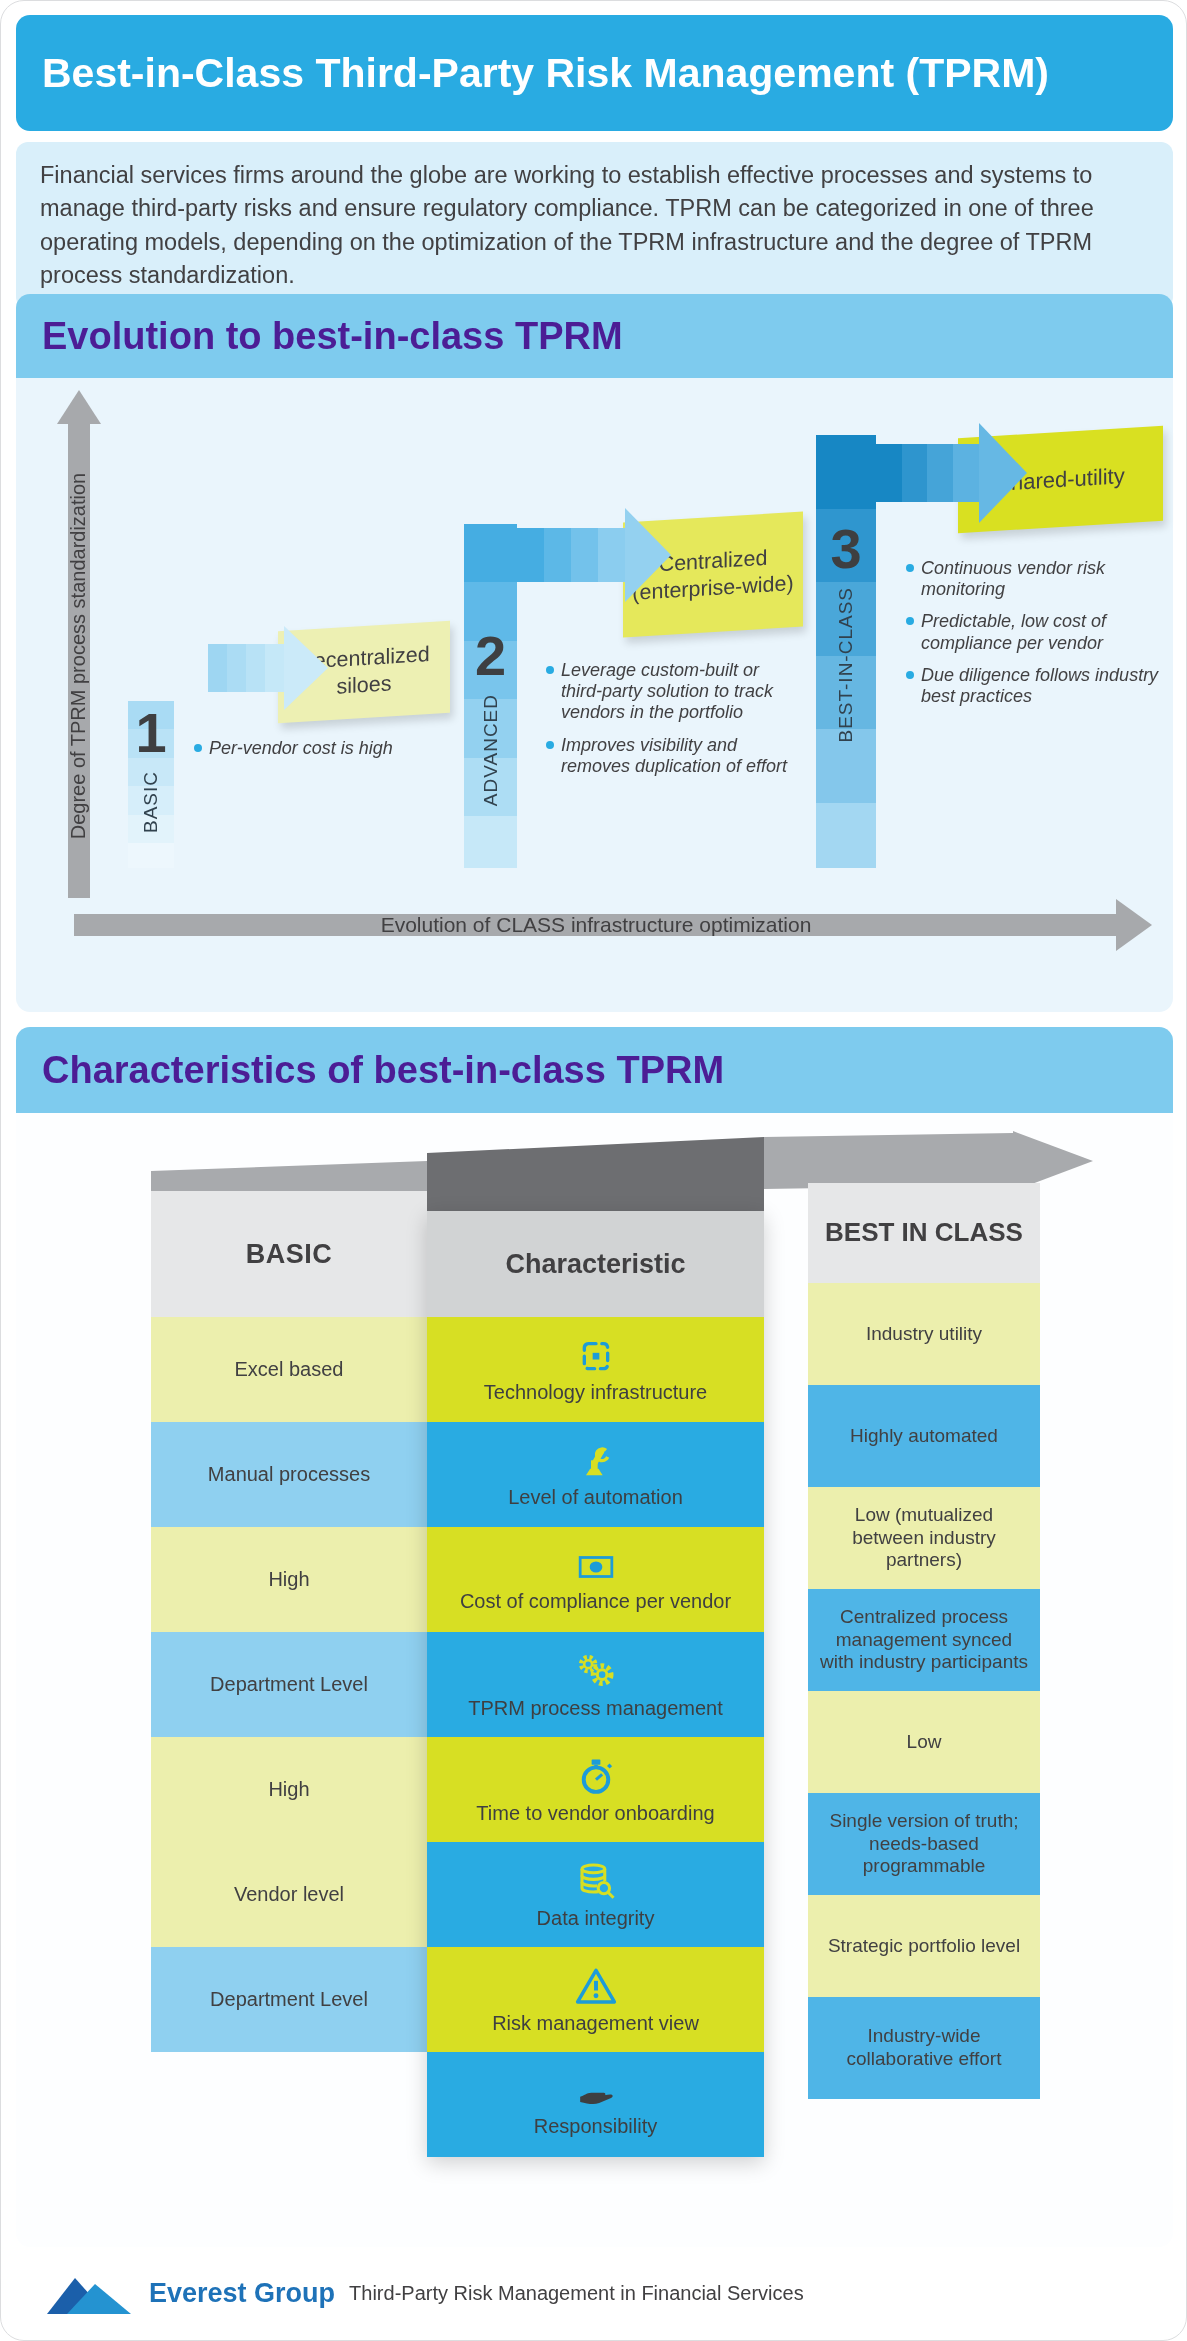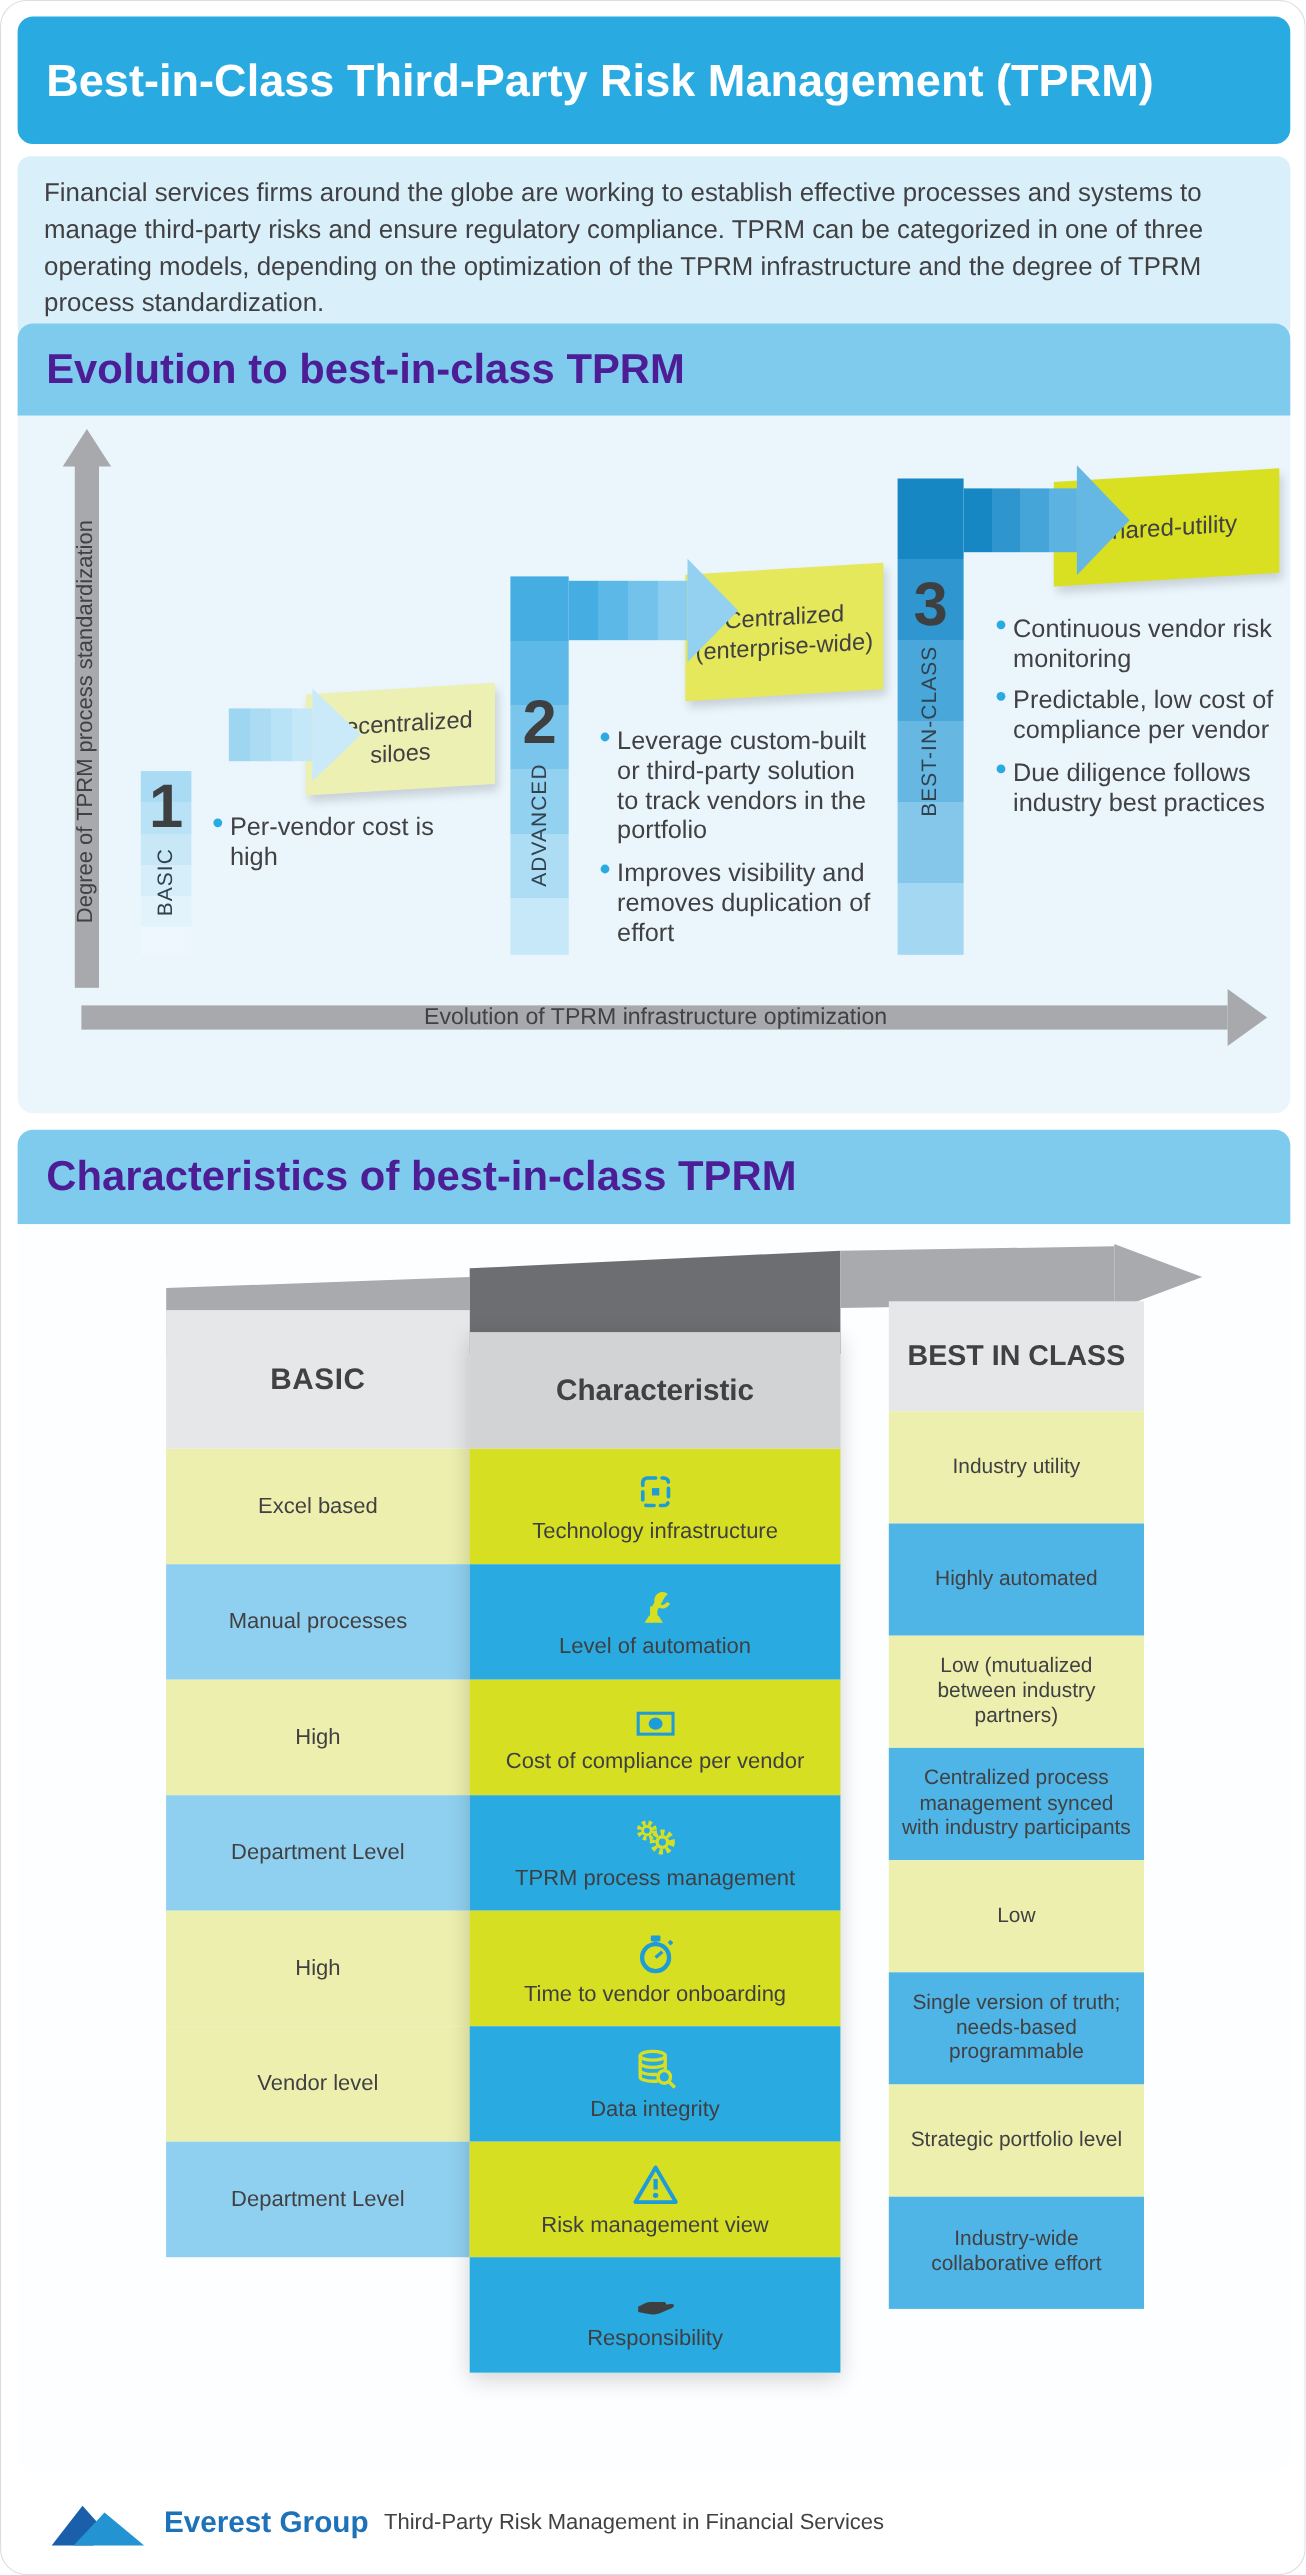--- a/index.html
+++ b/index.html
@@ -72,22 +72,22 @@
          background:linear-gradient(to right,#9ED6F2 0 25%,#ABDCF4 25% 50%,#B8E2F6 50% 75%,#C5E8F8 75%); }
   .ah1 { left:268px; top:248px; border-top:42px solid transparent; border-bottom:42px solid transparent; border-left:44px solid #CBEAF9; }
   .as2 { left:501px; top:150px; width:108px; height:54px;
          background:linear-gradient(to right,#45ADE2 0 25%,#5CB8E7 25% 50%,#73C2EB 50% 75%,#8BCDEF 75%); }
   .ah2 { left:609px; top:130px; border-top:47px solid transparent; border-bottom:47px solid transparent; border-left:46px solid #94D1F0; }
   .as3 { left:860px; top:66px; width:103px; height:58px;
          background:linear-gradient(to right,#1787C4 0 25%,#2E95CE 25% 50%,#45A4D8 50% 75%,#5CB2E1 75%); }
   .ah3 { left:963px; top:45px; border-top:50px solid transparent; border-bottom:50px solid transparent; border-left:48px solid #66B8E4; }
 
   .bullets { position:absolute; list-style:none; z-index:3; }
-  .bullets li { position:relative; padding-left:17px; font-size:23px; line-height:1.18;
-                margin-bottom:11px; color:#414042; }
+  .bullets li { position:relative; padding-left:17px; font-size:18px; line-height:1.18;
+                margin-bottom:11px; color:#414042;font-style:italic; }
   .bullets li::before { content:""; position:absolute; left:2px; top:6px; width:8px; height:8px;
                         border-radius:50%; background:#29ABE2; }
   .bl1 { left:176px; top:360px; width:252px; }
   .bl2 { left:528px; top:282px; width:252px; }
   .bl3 { left:888px; top:180px; width:262px; }
 
   
   .ribbon { position:absolute; left:135px; top:18px; width:945px; height:100px; z-index:1; }
 
   .colhead { display:flex; align-items:center; justify-content:center; text-align:center;
@@ -136,21 +136,21 @@
       <h2>Evolution to best-in-class TPRM</h2>
     </div>
     <div class="panel-body">
 
       <div class="y-head"></div>
       <div class="y-shaft"></div>
       <div class="y-label">Degree of TPRM process standardization</div>
 
       <div class="x-shaft"></div>
       <div class="x-head"></div>
-      <div class="x-label">Evolution of TPRM infrastructure optimization</div>
+      <div class="x-label">Evolution of CLASS infrastructure optimization</div>
 
       <div class="bar bar1">
         <div class="num">1</div>
         <div class="lvl">BASIC</div>
       </div>
       <div class="flag f1">
         <span>Decentralized siloes</span>
       </div>
       <div class="a-shaft as1"></div>
       <div class="a-head ah1"></div>

